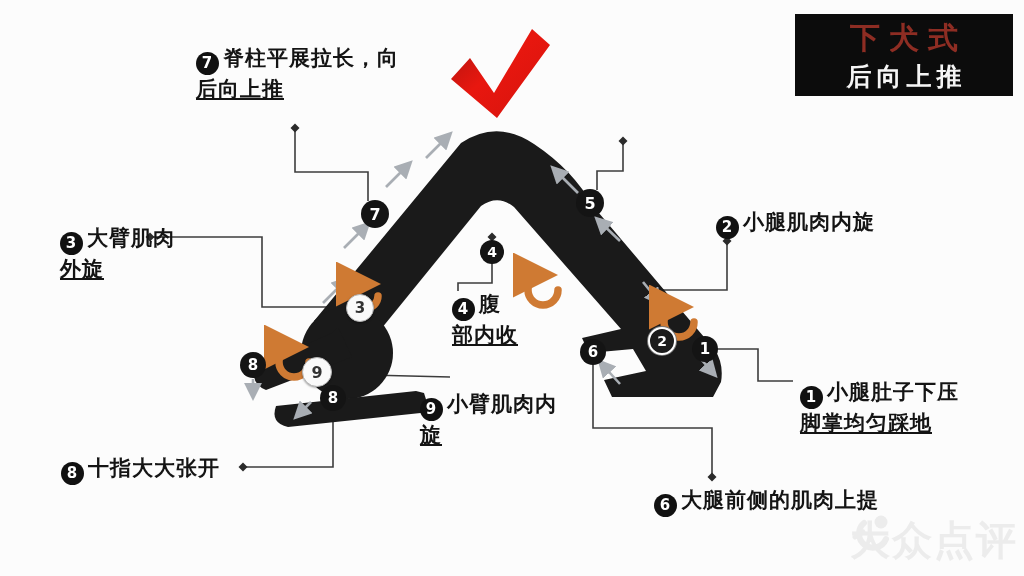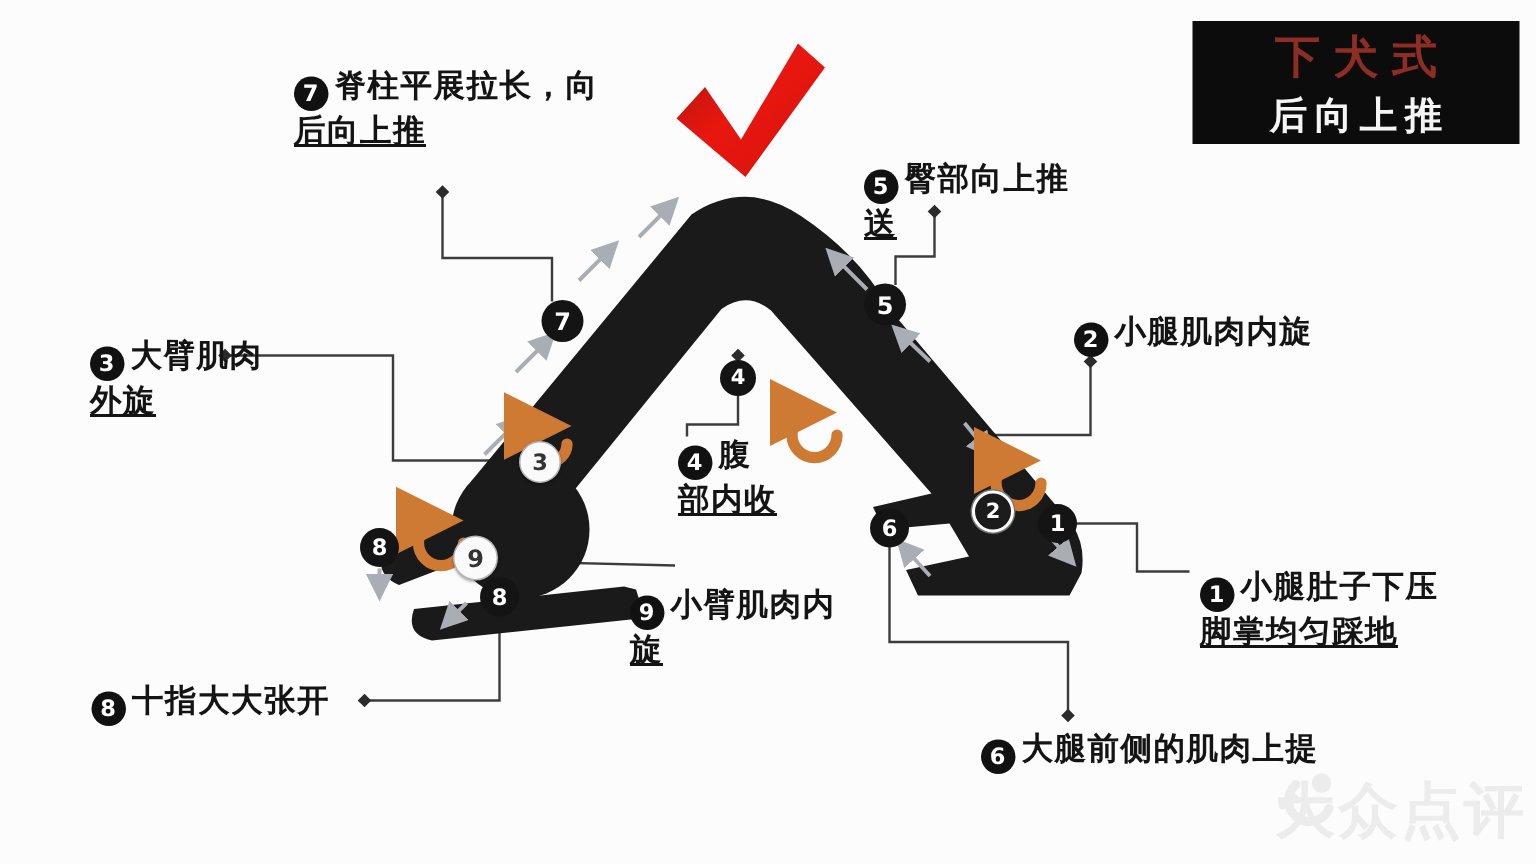--- a/index.html
+++ b/index.html
@@ -139,24 +139,20 @@
   <div class="marker mk-dark" style="left:253px;top:365px;width:26px;height:26px;font-size:15px;">8</div>
   <div class="marker mk-dark" style="left:333px;top:398px;width:26px;height:26px;font-size:15px;">8</div>
   <div class="marker mk-ring" style="left:662px;top:341px;width:24px;height:24px;font-size:14px;">2</div>
   <div class="marker mk-dark" style="left:705px;top:349px;width:26px;height:26px;font-size:15px;">1</div>
   <div class="marker mk-dark" style="left:593px;top:352px;width:26px;height:26px;font-size:15px;">6</div>
 
   <div class="label" style="left:196px;top:44px;width:220px;">
     <span class="cnum">7</span><span>脊柱平展拉长，向</span>
     <span class="l2">后向上推</span>
   </div>
-  <div class="label" style="left:576px;top:106px;width:150px;">
-    <span class="cnum">5</span><span>臀部向上推</span>
-    <span class="l2">送</span>
-  </div>
   <div class="label" style="left:716px;top:208px;">
     <span class="cnum">2</span><span>小腿肌肉内旋</span>
     <span class="l2"></span>
   </div>
   <div class="label" style="left:800px;top:378px;width:180px;">
     <span class="cnum">1</span><span>小腿肚子下压</span>
     <span class="l2">脚掌均匀踩地</span>
   </div>
   <div class="label" style="left:608px;top:486px;margin-left:46px;">
     <span class="cnum">6</span><span>大腿前侧的肌肉上提</span>

